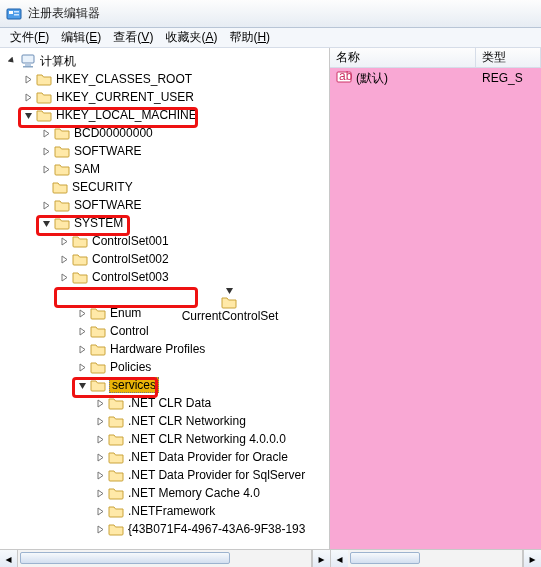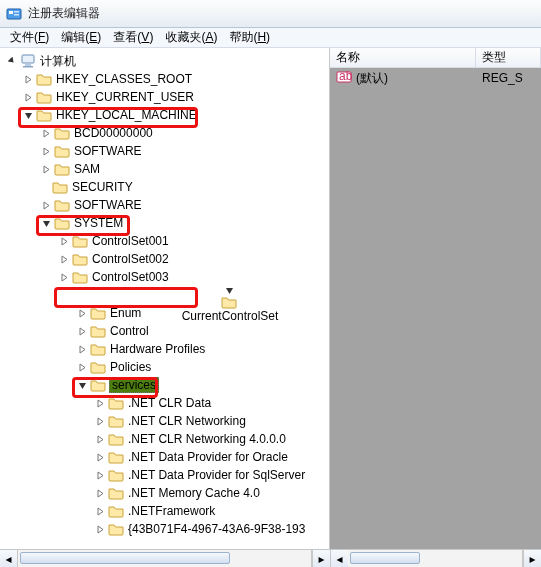--- a/index.html
+++ b/index.html
@@ -42,25 +42,25 @@
   .tree-wrap { position: relative; left: 0; top: 0; width: 400px; }
 
   .node { display: flex; align-items: center; height: 18px; white-space: nowrap; position: relative; }
   .toggle { width: 12px; height: 12px; display: inline-flex; align-items: center; justify-content: center; margin-right: 2px; cursor: pointer; }
   .toggle svg { width: 9px; height: 9px; }
   .sp { width: 12px; display: inline-block; }
   .ficon { margin-right: 3px; display: inline-flex; align-items: center; }
   .ficon svg { width: 16px; height: 14px; }
   .cicon svg { width: 16px; height: 14px; }
   .label { padding: 0 1px; }
-  .label.sel { background: #4d7c0f; border: 1px dotted #777; padding: 0 2px; }
+  .label.sel { background: #eab308; border: 1px dotted #777; padding: 0 2px; }
 
   .redbox { position: absolute; border: 3px solid #e11; border-radius: 4px; pointer-events: none; }
 
-  .right-pane { flex: 1; overflow: hidden; background: #a3a3a3; }
+  .right-pane { flex: 1; overflow: hidden; background: #f9a8d4; }
   .rhead {
     height: 20px; display: flex; align-items: center;
     background: linear-gradient(#fdfdfd, #eef2f7);
     border-bottom: 1px solid #d6dde8;
   }
   .rhead .col { border-right: 1px solid #d6dde8; padding: 2px 6px; height: 100%; display: flex; align-items: center; }
   .rrow { display: flex; align-items: center; height: 18px; padding-top: 2px;}
   .rrow .cell { display: flex; align-items: flex-start; padding: 0 6px; }
   .rrow .cell.name { width: 146px; gap: 4px;}
   .vicon svg { width: 16px; height: 14px; }

